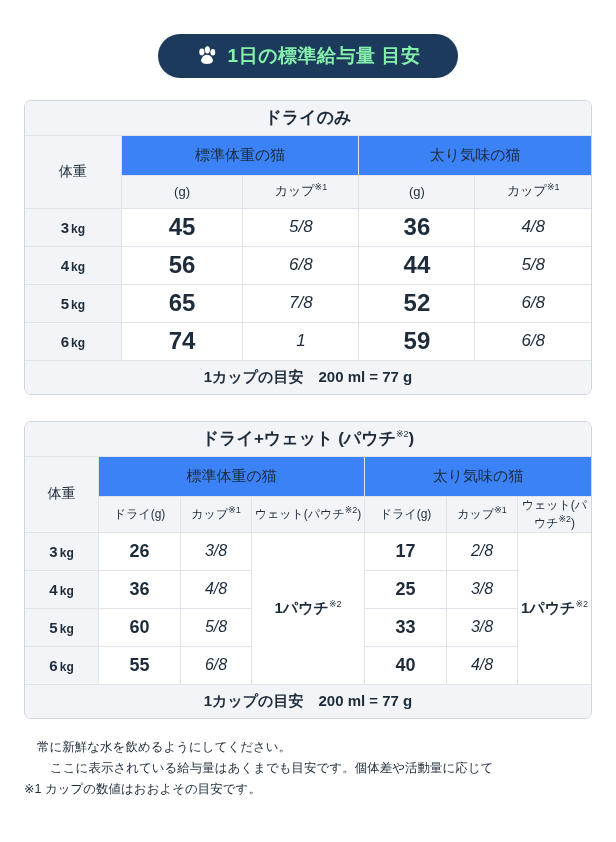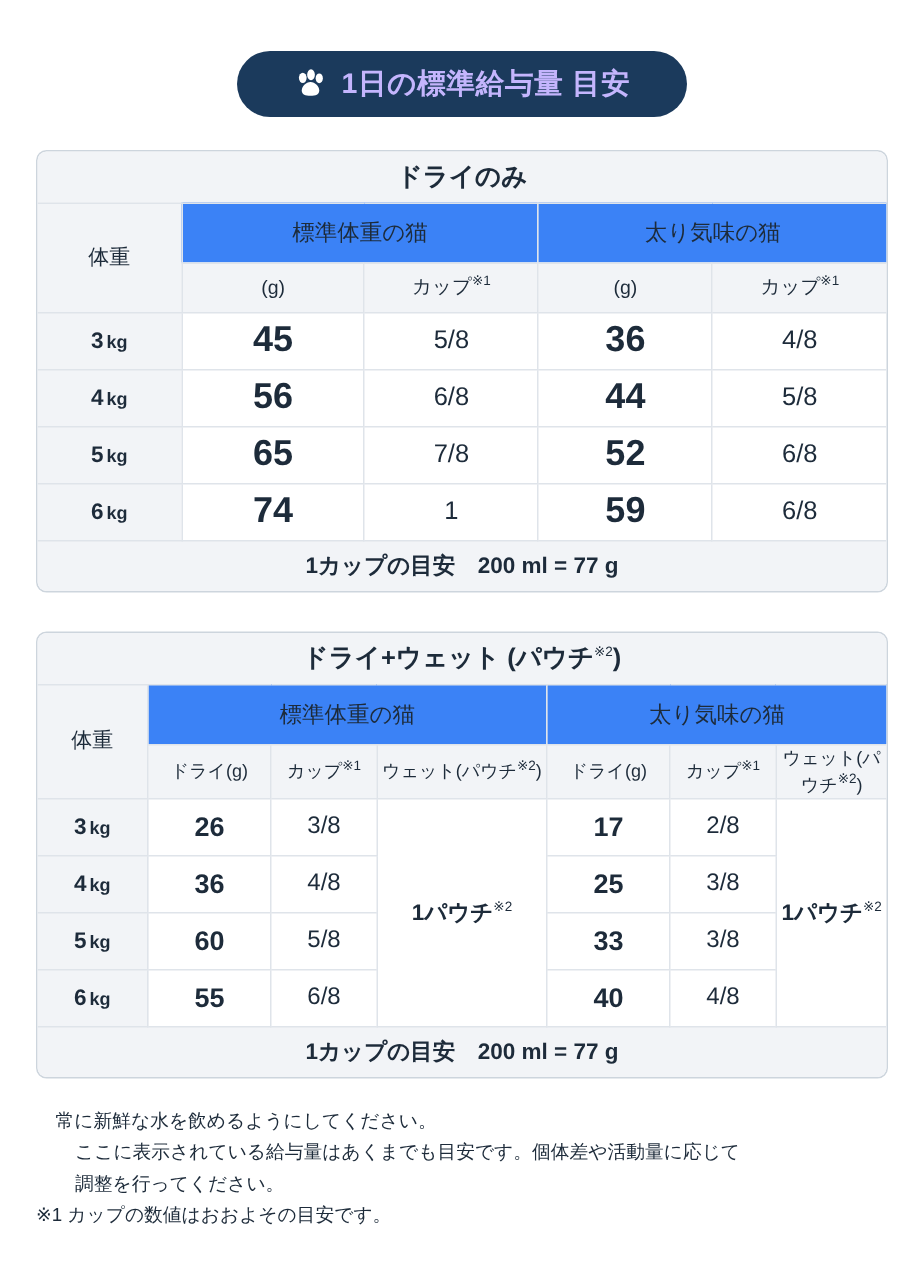--- a/index.html
+++ b/index.html
@@ -25,21 +25,21 @@
 
   
   .title-wrap {
     display: flex;
     justify-content: center;
     padding-top: 34px;
     padding-bottom: 22px;
   }
   .title-pill {
     background: #1b3a5c;
-    color: #c4b5fd;
+    color: #86efac;
     border-radius: 22px;
     height: 44px;
     min-width: 300px;
     padding: 0 26px;
     display: flex;
     align-items: center;
     justify-content: center;
     gap: 10px;
     font-size: 19px;
     font-weight: bold;
@@ -105,20 +105,21 @@
     height: 38px;
   }
   .cell-num {
     font-size: 24px;
     font-weight: bold;
     height: 38px;
   }
   .cell-frac {
     font-size: 17px;
     height: 38px;
+    font-style: italic;
   }
   .footer-note {
     background: #f2f4f7;
     font-size: 15px;
     font-weight: bold;
     height: 34px;
   }
   .pouch-cell {
     font-size: 15px;
     font-weight: bold;
@@ -290,18 +291,17 @@
         <tr>
           <td class="footer-note" colspan="7">1カップの目安　200 ml = 77 g</td>
         </tr>
       </tbody>
     </table>
   </div>
 
   <div class="notes">
     <div class="note-line note-indent-1">常に新鮮な水を飲めるようにしてください。</div>
     <div class="note-line note-indent-2">ここに表示されている給与量はあくまでも目安です。個体差や活動量に応じて</div>
-    <div class="note-line note-indent-2">調整を行ってください。</div>
     <div class="note-line">※1 カップの数値はおおよその目安です。</div>
 
   </div>
 
 </div>
 
 </body></html>

